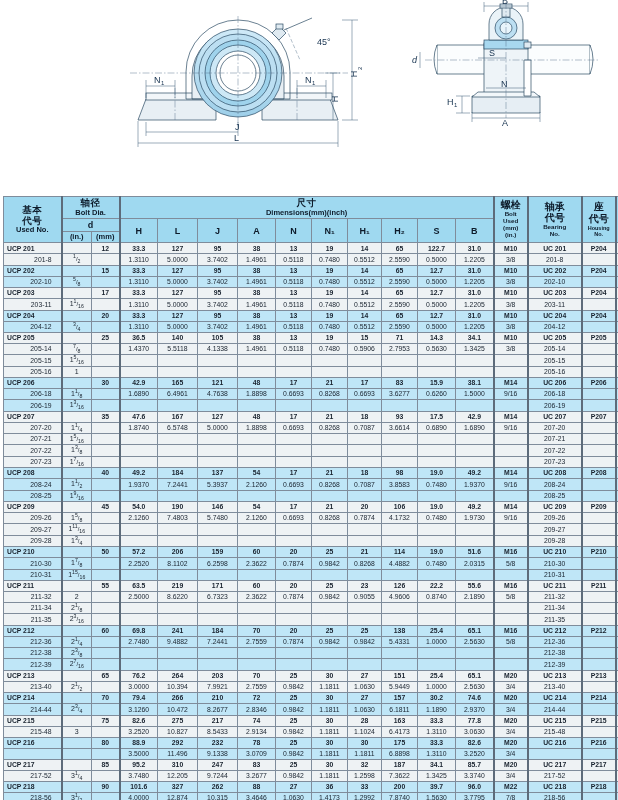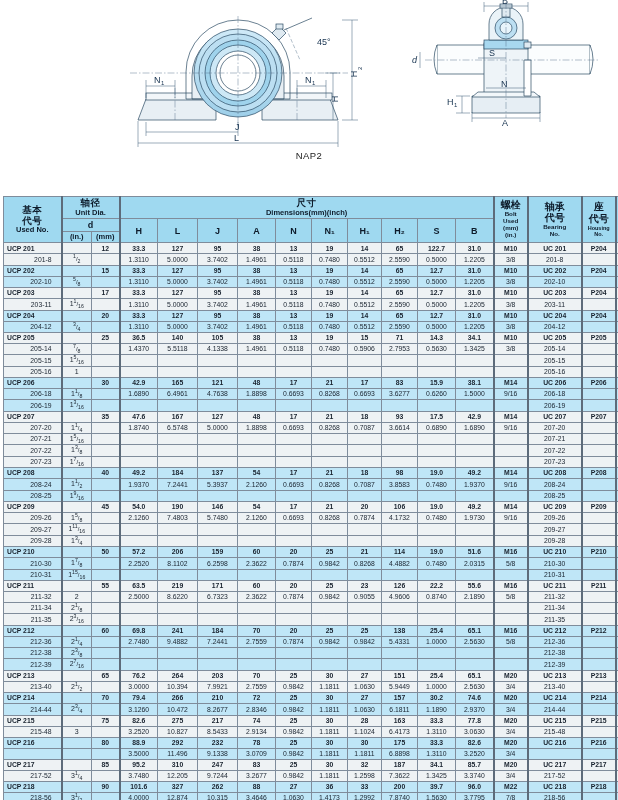--- a/index.html
+++ b/index.html
@@ -170,21 +170,20 @@
     <g class="dlabel">
       <text x="502" y="4">B</text>
       <text x="489" y="56">S</text>
       <text x="501" y="87">N</text>
       <text x="447" y="105">H</text>
         <text x="454" y="107" font-size="6">1</text>
       <text x="502" y="126">A</text>
       <text x="412" y="63" class="dlabel-i">d</text>
     </g>
   </svg>
-  <div class="cap">NAP2</div>
 </div>
 
 <div id="tablewrap">
 <table>
   <colgroup>
     <col class="c0">
         <col class="c1">
         <col class="c2">
         <col class="c3">
         <col class="c4">
@@ -203,21 +202,21 @@
   </colgroup>
   <thead>
     <tr>
       <th rowspan="3" class="thick-r">
         <div class="zh">基本</div>
         <div class="zh">代号</div>
         <div class="en">Used No.</div>
       </th>
       <th colspan="2" class="thick-r">
         <div class="zh">轴径</div>
-        <div class="en">Unit Dia.</div>
+        <div class="en">Bolt Dia.</div>
       </th>
       <th colspan="10" class="thick-r">
         <div class="zh">尺寸</div>
         <div class="en">Dimensions(mm)(inch)</div>
       </th>
       <th rowspan="3" class="thick-r">
         <div class="zhs">螺栓</div>
         <div class="ens">Bolt</div>
         <div class="ens">Used</div>
         <div class="ens">(mm)</div>

